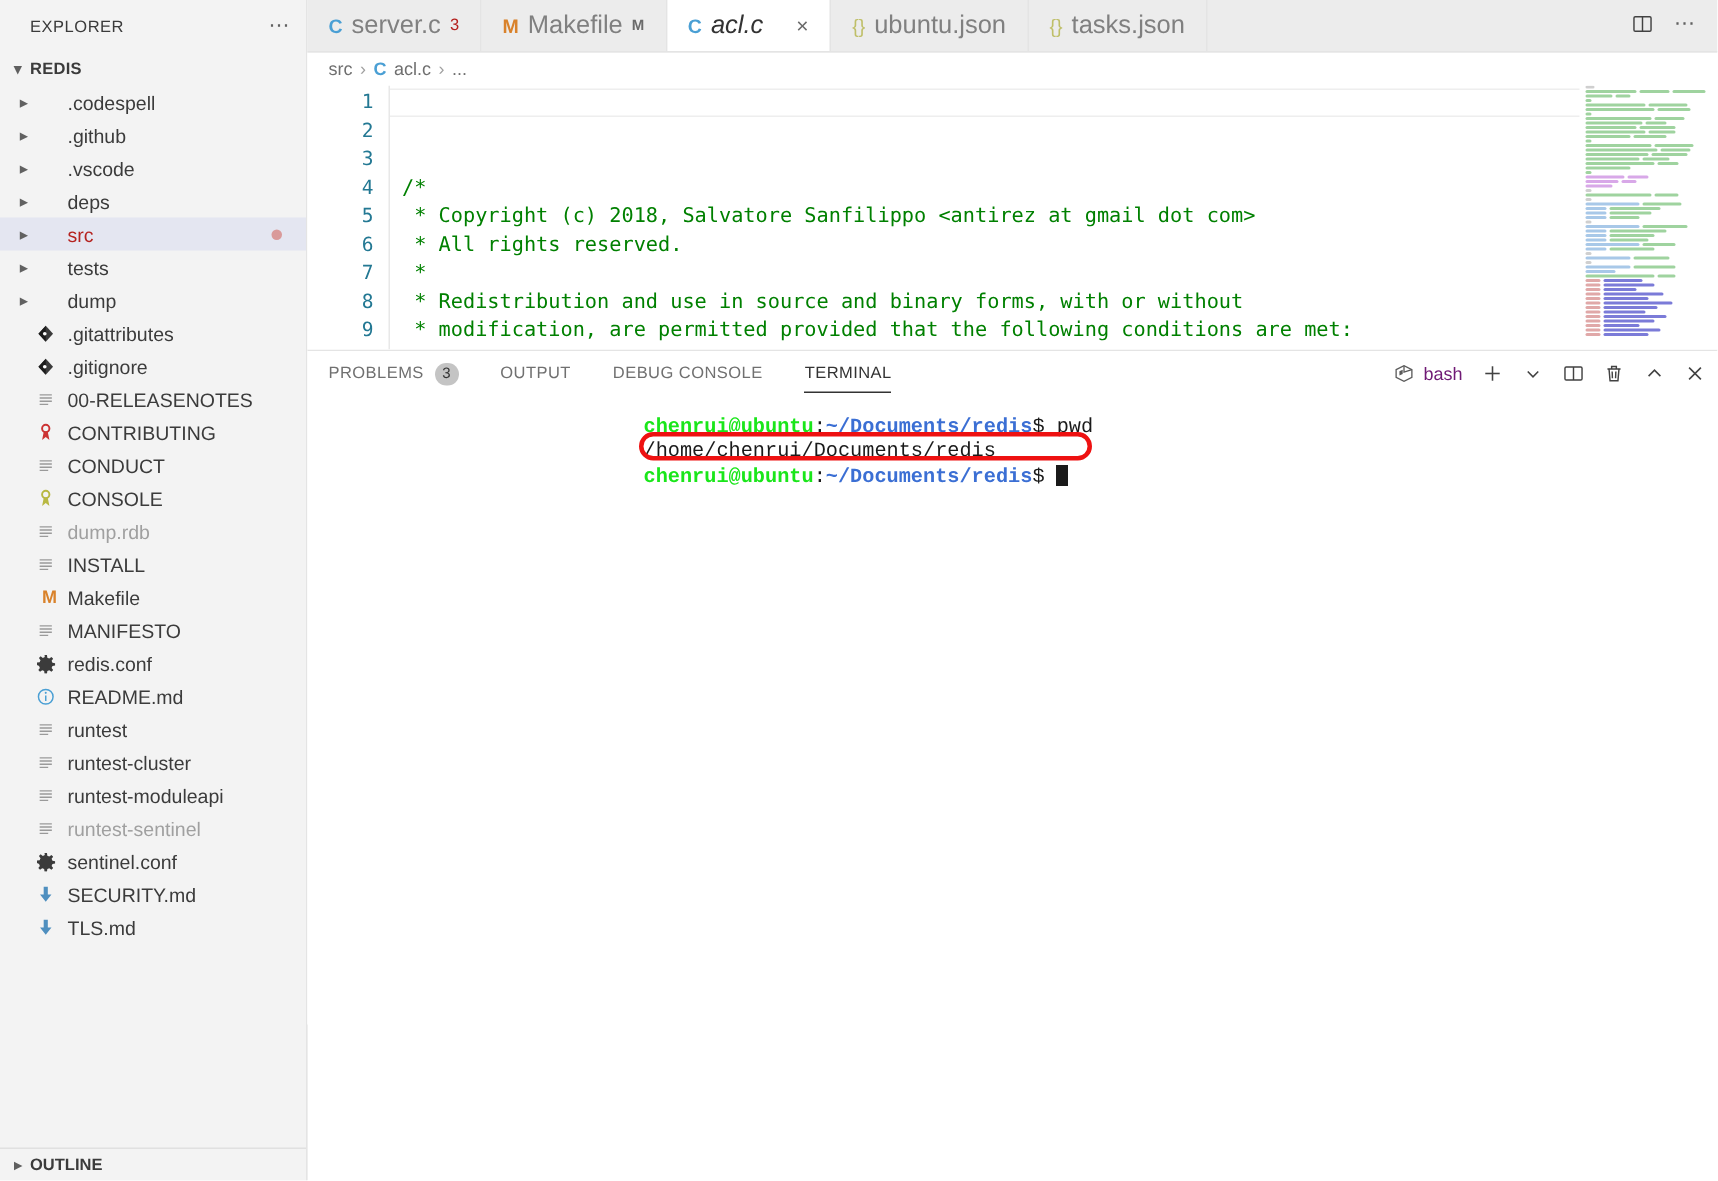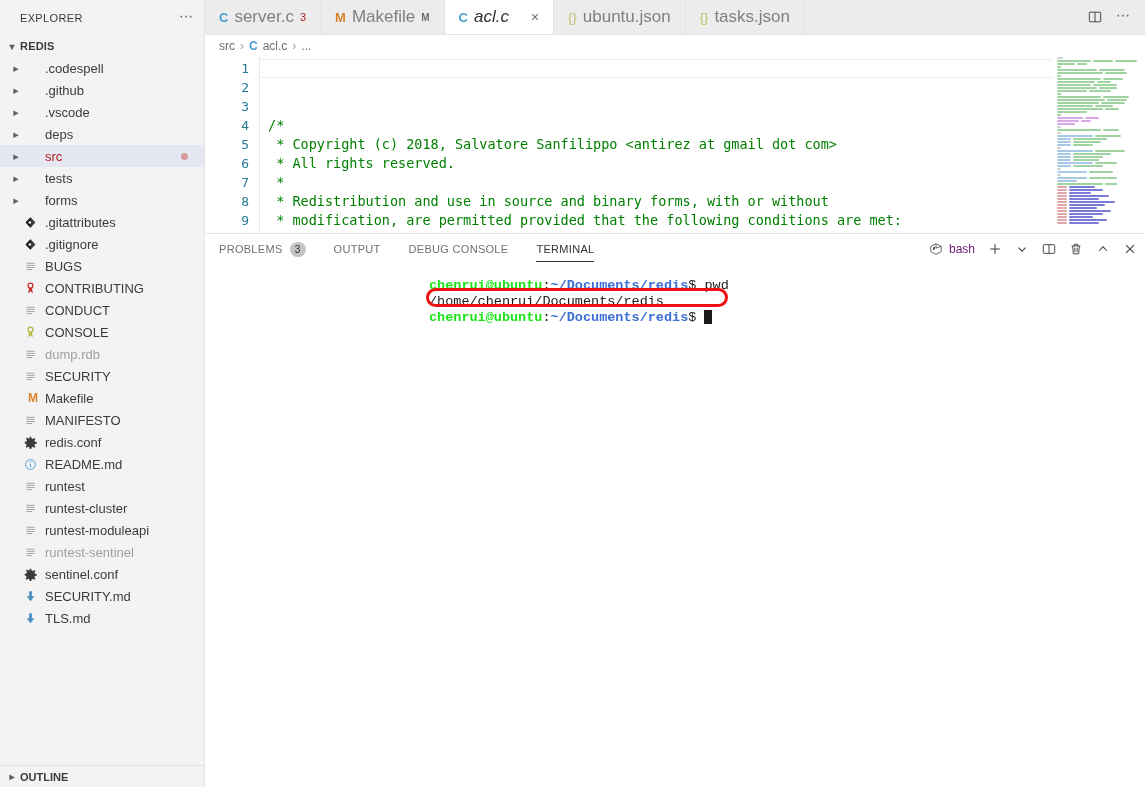--- a/index.html
+++ b/index.html
@@ -228,21 +228,21 @@
           <span class="dot"></span>
         </div>
         <div class="row">
           <span class="arrow">▸</span>
           <span class="ficon"></span>
           <span class="lbl">tests</span>
         </div>
         <div class="row">
           <span class="arrow">▸</span>
           <span class="ficon"></span>
-          <span class="lbl">forms</span>
+          <span class="lbl">dump</span>
         </div>
         <div class="row">
           <span class="arrow"></span>
           <span class="ficon">
             <svg width="13" height="13" viewBox="0 0 16 16">
               <path d="M8 1.5 L14 8 L8 14.5 L2 8 Z" fill="#3b3b3b"></path>
               <path d="M8 1.5 L8 14.5 L2 8 Z" fill="#1c1c1c"></path>
               <circle cx="7.2" cy="8" r="1.5" fill="#fff"></circle>
             </svg>
           </span>
@@ -262,21 +262,21 @@
         <div class="row">
           <span class="arrow"></span>
           <span class="ficon">
             <svg width="13" height="13" viewBox="0 0 16 16" stroke="#9a9a9a" stroke-width="1.1">
               <line x1="3" y1="4" x2="13" y2="4"></line>
               <line x1="3" y1="6.6" x2="13" y2="6.6"></line>
               <line x1="3" y1="9.2" x2="13" y2="9.2"></line>
               <line x1="3" y1="11.8" x2="10" y2="11.8"></line>
             </svg>
           </span>
-          <span class="lbl">BUGS</span>
+          <span class="lbl">00-RELEASENOTES</span>
         </div>
         <div class="row">
           <span class="arrow"></span>
           <span class="ficon">
             <svg width="13" height="13" viewBox="0 0 16 16">
               <circle cx="8" cy="4.5" r="3" fill="none" stroke="#cc3333" stroke-width="1.6"></circle>
               <path d="M6.4 7 L5 14 L8 11.5 L11 14 L9.6 7 Z" fill="#cc3333"></path>
             </svg>
           </span>
           <span class="lbl">CONTRIBUTING</span>
@@ -318,21 +318,21 @@
         <div class="row">
           <span class="arrow"></span>
           <span class="ficon">
             <svg width="13" height="13" viewBox="0 0 16 16" stroke="#9a9a9a" stroke-width="1.1">
               <line x1="3" y1="4" x2="13" y2="4"></line>
               <line x1="3" y1="6.6" x2="13" y2="6.6"></line>
               <line x1="3" y1="9.2" x2="13" y2="9.2"></line>
               <line x1="3" y1="11.8" x2="10" y2="11.8"></line>
             </svg>
           </span>
-          <span class="lbl">SECURITY</span>
+          <span class="lbl">INSTALL</span>
         </div>
         <div class="row">
           <span class="arrow"></span>
           <span class="ficon"><span style="color:#d9822b;font-weight:bold;font-size:12px;">M</span></span>
           <span class="lbl">Makefile</span>
         </div>
         <div class="row">
           <span class="arrow"></span>
           <span class="ficon">
             <svg width="13" height="13" viewBox="0 0 16 16" stroke="#9a9a9a" stroke-width="1.1">

